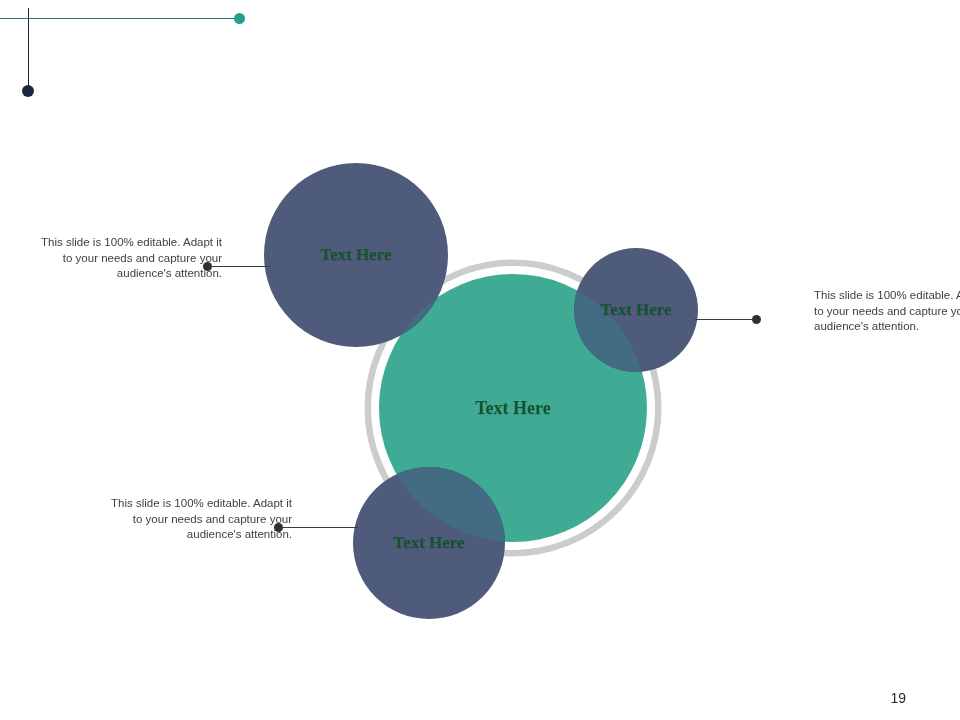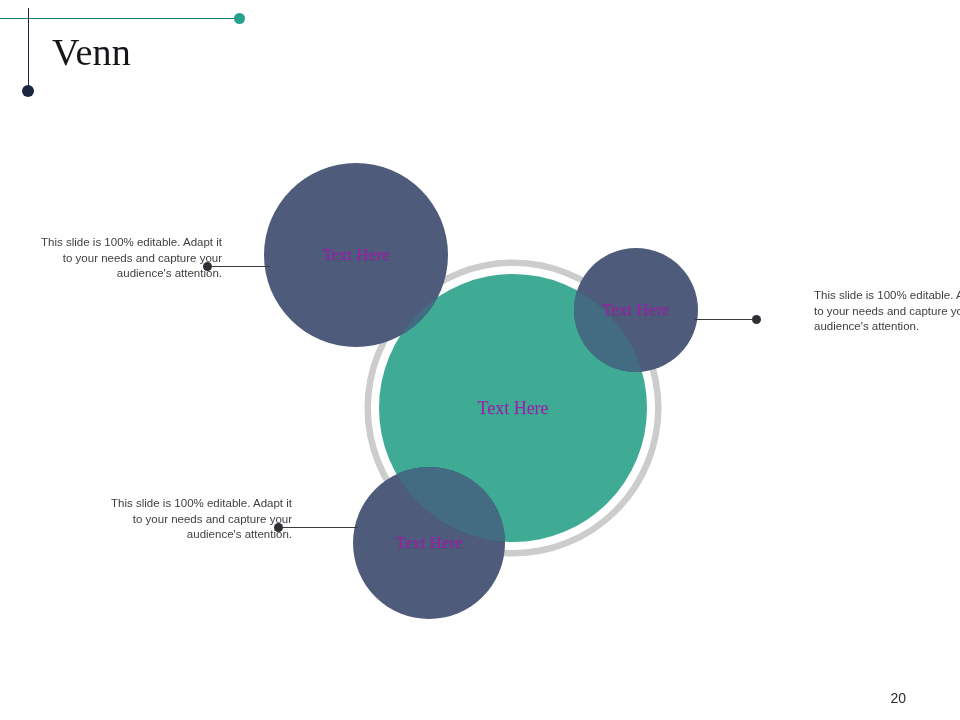--- a/index.html
+++ b/index.html
@@ -84,23 +84,23 @@
   }
   .venn-svg {
     position: absolute;
     left: 0;
     top: 0;
   }
 
   .circle-label {
     position: absolute;
     font-family: "Liberation Serif", serif;
-    font-weight: normal;
+    font-weight: bold;
     font-size: 17px;
-    color: #a21caf;
+    color: #14532d;
     white-space: nowrap;
     transform: translate(-50%, -50%);
     text-shadow: 0 1px 1px rgba(0,0,0,0.10);
     text-align: center;
   }
   .circle-label.big {
     font-size: 18px;
   }
 
   
@@ -142,21 +142,20 @@
 </head>
 <body>
 
 <div class="slide">
 
   <div class="deco-hline"></div>
   <div class="deco-vline"></div>
   <div class="deco-dot-teal"></div>
   <div class="deco-dot-navy"></div>
 
-  <div class="slide-title">Venn</div>
 
   <div class="venn-stage">
     <svg class="venn-svg" width="960" height="720" viewBox="0 0 960 720">
       <defs>
 
         <clipPath id="clip-center">
           <circle cx="513" cy="408" r="134"></circle>
         </clipPath>
       </defs>
 
@@ -193,15 +192,15 @@
   <div class="conn-line" style="left:212px; top:266px; width:58px;"></div>
 
   <div class="callout left-align" style="left:782px; top:288px;">This slide is 100% editable. Adapt it to your needs and capture your audience's attention.</div>
   <div class="conn-dot" style="left:752px; top:315px;"></div>
   <div class="conn-line" style="left:695px; top:319px; width:58px;"></div>
 
   <div class="callout right-align" style="left:70px; top:496px;">This slide is 100% editable. Adapt it to your needs and capture your audience's attention.</div>
   <div class="conn-dot" style="left:274px; top:523px;"></div>
   <div class="conn-line" style="left:283px; top:527px; width:75px;"></div>
 
-  <div class="page-number">20</div>
+  <div class="page-number">19</div>
 
 </div>
 
 </body></html>

